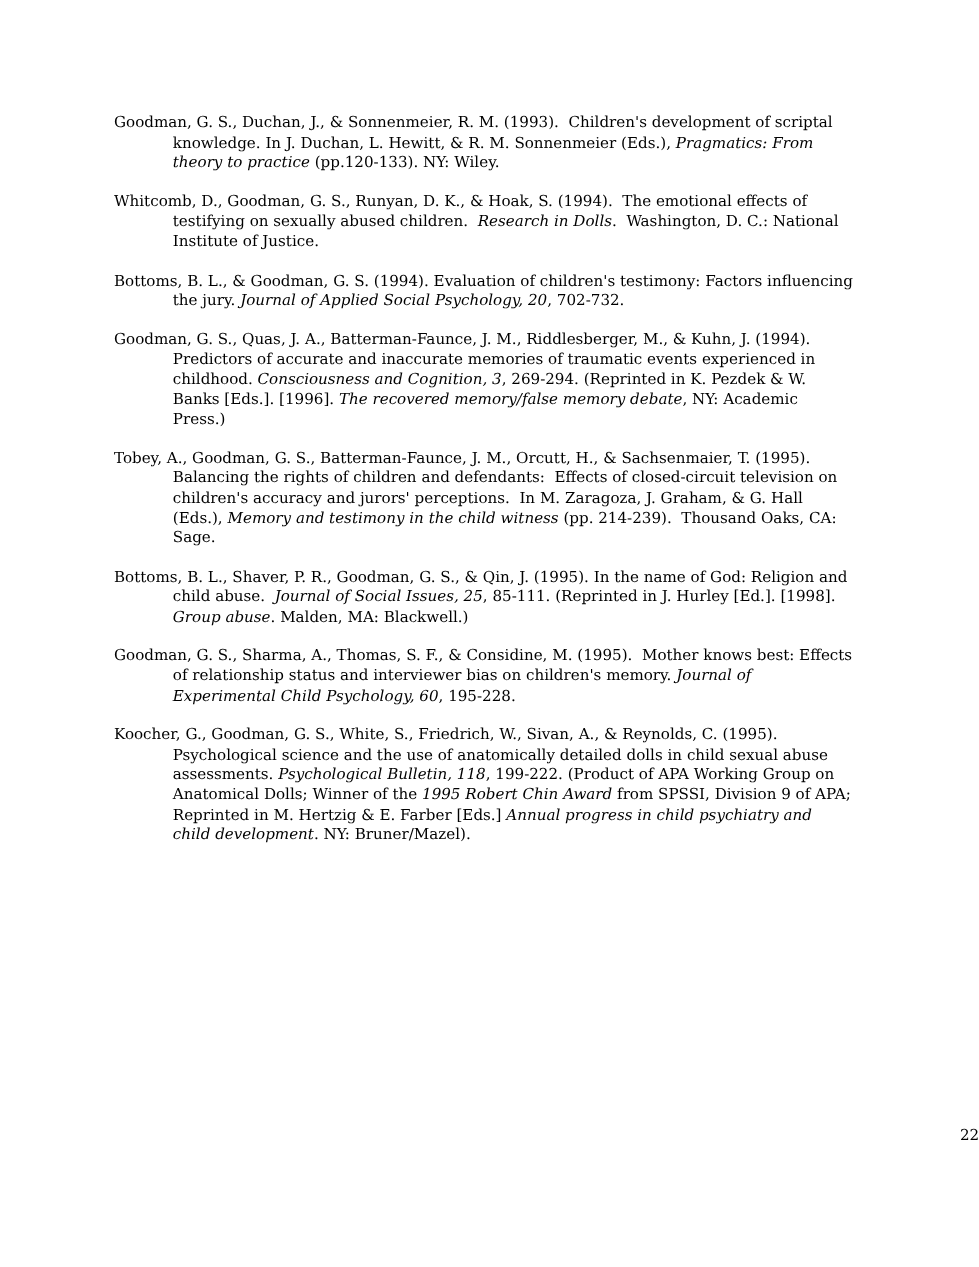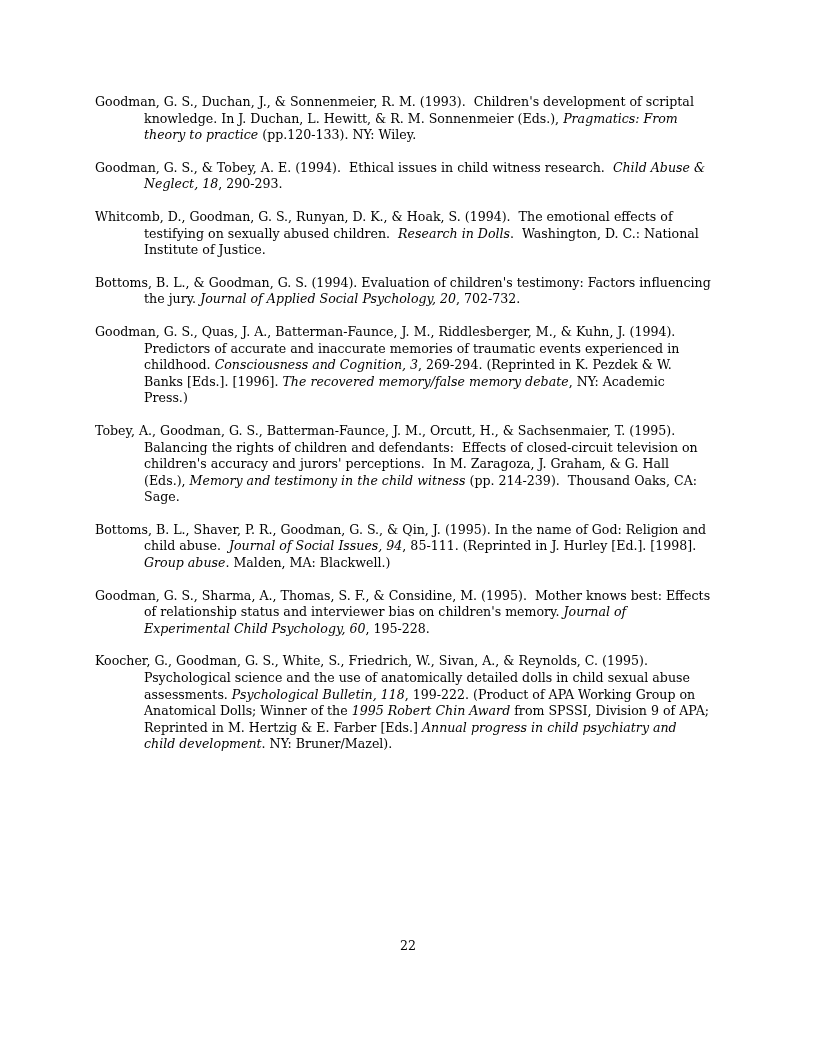--- a/index.html
+++ b/index.html
@@ -31,33 +31,32 @@
     white-space: pre-wrap;
   }
   .it {
     font-style: italic;
   }
   .page-number {
     position: absolute;
     top: 938px;
     left: 0;
     width: 100%;
-    text-align: center;
+    text-align: right;
     font-size: 12.6px;
   }
 </style>
 </head>
 <body>
 
 <div class="page">
   <div class="refs" id="reference-list">
       <p class="ref"><span>Goodman, G. S., Duchan, J., &amp; Sonnenmeier, R. M. (1993).  Children's development of scriptal knowledge. In J. Duchan, L. Hewitt, &amp; R. M. Sonnenmeier (Eds.), </span><span class="it">Pragmatics: From theory to practice</span><span> (pp.120-133). NY: Wiley.</span></p>
-      <p class="ref"><span>Goodman, G. S., &amp; Tobey, A. E. (1994).  Ethical issues in child witness research.  </span><span class="it">Child Abuse &amp; Neglect, 18</span><span>, 290-293.</span></p>
       <p class="ref"><span>Whitcomb, D., Goodman, G. S., Runyan, D. K., &amp; Hoak, S. (1994).  The emotional effects of testifying on sexually abused children.  </span><span class="it">Research in Dolls</span><span>.  Washington, D. C.: National Institute of Justice.</span></p>
       <p class="ref"><span>Bottoms, B. L., &amp; Goodman, G. S. (1994). Evaluation of children's testimony: Factors influencing the jury. </span><span class="it">Journal of Applied Social Psychology, 20</span><span>, 702-732.</span></p>
       <p class="ref"><span>Goodman, G. S., Quas, J. A., Batterman-Faunce, J. M., Riddlesberger, M., &amp; Kuhn, J. (1994).  Predictors of accurate and inaccurate memories of traumatic events experienced in childhood. </span><span class="it">Consciousness and Cognition, 3</span><span>, 269-294. (Reprinted in K. Pezdek &amp; W. Banks [Eds.]. [1996]. </span><span class="it">The recovered memory/false memory debate</span><span>, NY: Academic Press.)</span></p>
       <p class="ref"><span>Tobey, A., Goodman, G. S., Batterman-Faunce, J. M., Orcutt, H., &amp; Sachsenmaier, T. (1995).  Balancing the rights of children and defendants:  Effects of closed-circuit television on children's accuracy and jurors' perceptions.  In M. Zaragoza, J. Graham, &amp; G. Hall (Eds.), </span><span class="it">Memory and testimony in the child witness</span><span> (pp. 214-239).  Thousand Oaks, CA: Sage.</span></p>
-      <p class="ref"><span>Bottoms, B. L., Shaver, P. R., Goodman, G. S., &amp; Qin, J. (1995). In the name of God: Religion and child abuse.  </span><span class="it">Journal of Social Issues, 94</span><span>, 85-111. (Reprinted in J. Hurley [Ed.]. [1998]. </span><span class="it">Group abuse</span><span>. Malden, MA: Blackwell.)</span></p>
+      <p class="ref"><span>Bottoms, B. L., Shaver, P. R., Goodman, G. S., &amp; Qin, J. (1995). In the name of God: Religion and child abuse.  </span><span class="it">Journal of Social Issues, 25</span><span>, 85-111. (Reprinted in J. Hurley [Ed.]. [1998]. </span><span class="it">Group abuse</span><span>. Malden, MA: Blackwell.)</span></p>
       <p class="ref"><span>Goodman, G. S., Sharma, A., Thomas, S. F., &amp; Considine, M. (1995).  Mother knows best: Effects of relationship status and interviewer bias on children's memory. </span><span class="it">Journal of Experimental Child Psychology, 60</span><span>, 195-228.</span></p>
       <p class="ref"><span>Koocher, G., Goodman, G. S., White, S., Friedrich, W., Sivan, A., &amp; Reynolds, C. (1995). Psychological science and the use of anatomically detailed dolls in child sexual abuse assessments. </span><span class="it">Psychological Bulletin, 118</span><span>, 199-222. (Product of APA Working Group on Anatomical Dolls; Winner of the </span><span class="it">1995 Robert Chin Award</span><span> from SPSSI, Division 9 of APA; Reprinted in M. Hertzig &amp; E. Farber [Eds.] </span><span class="it">Annual progress in child psychiatry and child development</span><span>. NY: Bruner/Mazel).</span></p>
     </div>
   <div class="page-number">22</div>
 </div>
 
 </body></html>

